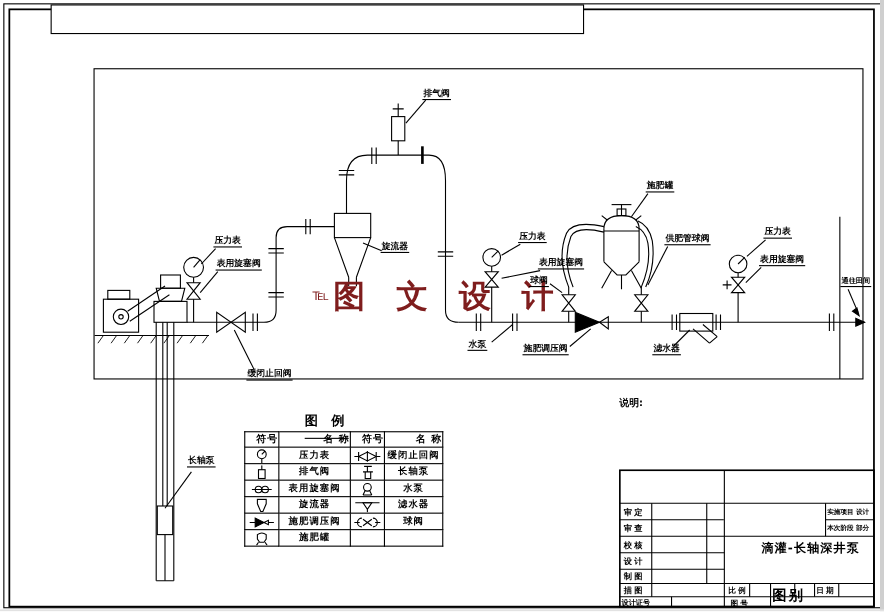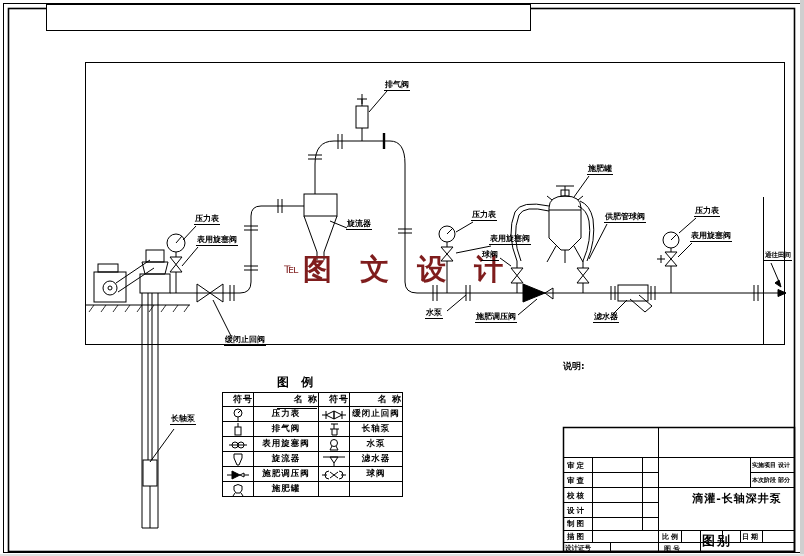--- a/index.html
+++ b/index.html
@@ -10,21 +10,21 @@
   svg.canvas{position:absolute;left:0;top:0;}
   .red-title{position:absolute;left:52px;top:6px;width:476px;font-family:"DejaVu Serif",serif;
              font-weight:bold;font-size:20px;letter-spacing:2px;color:#c00;white-space:nowrap;}
   .lbl{position:absolute;font:bold 8px "DejaVu Sans",sans-serif;line-height:9px;
        border-bottom:1px solid #000;padding:0 1px 1px 1px;white-space:nowrap;}
   .lbl.sm{font-size:6.5px;line-height:7px;}
   .wm{position:absolute;left:284px;top:250px;color:#7f1d1d;white-space:nowrap;}
   .wm .wm-logo{font-size:14px;vertical-align:6px;margin-right:4px;}
   .wm .wm-text{font-size:29px;font-weight:bold;letter-spacing:9px;}
   .legend-title{position:absolute;left:277px;top:374px;font:bold 12px "DejaVu Sans",sans-serif;
-                letter-spacing:4px;border-bottom:1.5px solid #000;padding-bottom:17px;}
+                letter-spacing:4px;border-bottom:1.5px solid #000;padding-bottom:7px;}
   table.legend{position:absolute;left:222px;top:392px;border-collapse:collapse;table-layout:fixed;}
   table.legend td,table.legend th{border:1px solid #000;padding:0;text-align:center;
       font:bold 8.5px "DejaVu Sans",sans-serif;height:14px;overflow:hidden;letter-spacing:1px;}
   table.legend th{height:13px;font-size:9px;text-align:right;}
   .c1{width:30px;} .c2{width:64px;} .c3{width:30px;} .c4{width:52px;}
   .sym svg{display:block;margin:0 auto;}
   .notes-head{position:absolute;left:531px;top:360px;font:bold 9px "DejaVu Sans",sans-serif;margin-left:32px;}
   .notes-item{position:absolute;left:540px;top:389px;font:bold 7.5px "DejaVu Sans",sans-serif;
               width:200px;letter-spacing:0.5px;}
   .tb{position:absolute;font:bold 7.5px "DejaVu Sans",sans-serif;letter-spacing:2px;white-space:nowrap;}

